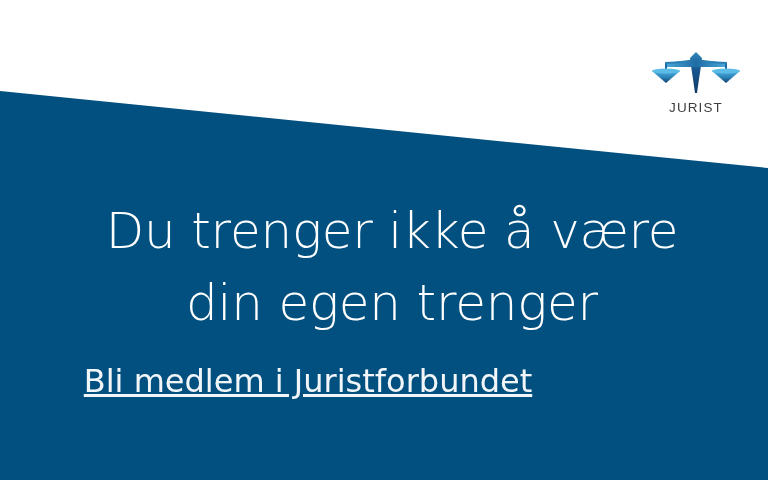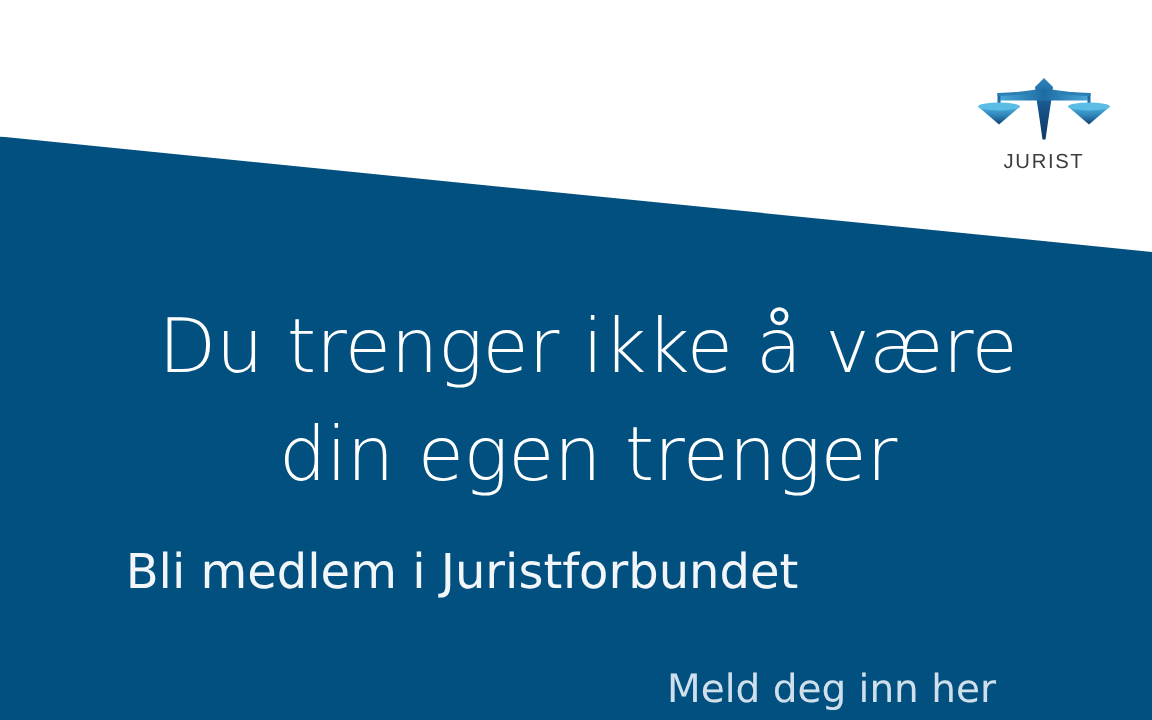--- a/index.html
+++ b/index.html
@@ -85,20 +85,21 @@
     left: 0;
     top: 328px;
     width: 616px;
     text-align: center;
     color: #f2f6f9;
     font-family: "DejaVu Sans", sans-serif;
     font-weight: 400;
     font-size: 32px;
     line-height: 40px;
     white-space: nowrap;
+    text-decoration: underline;
   }
 
   
   .cta {
     position: absolute;
     left: 0;
     top: 410px;
     width: 768px;
     padding-right: 104px;
     box-sizing: border-box;
@@ -163,15 +164,14 @@
     <span class="logo-wordmark">JURIST</span>
   </div>
 
   <div class="headline">
     <span class="headline-line">Du trenger ikke å være</span>
     <span class="headline-line">din egen trenger</span>
   </div>
 
   <div class="subtitle">Bli medlem i Juristforbundet</div>
 
-  <div class="cta">Meld deg inn her</div>
 
 </div>
 
 </body></html>

